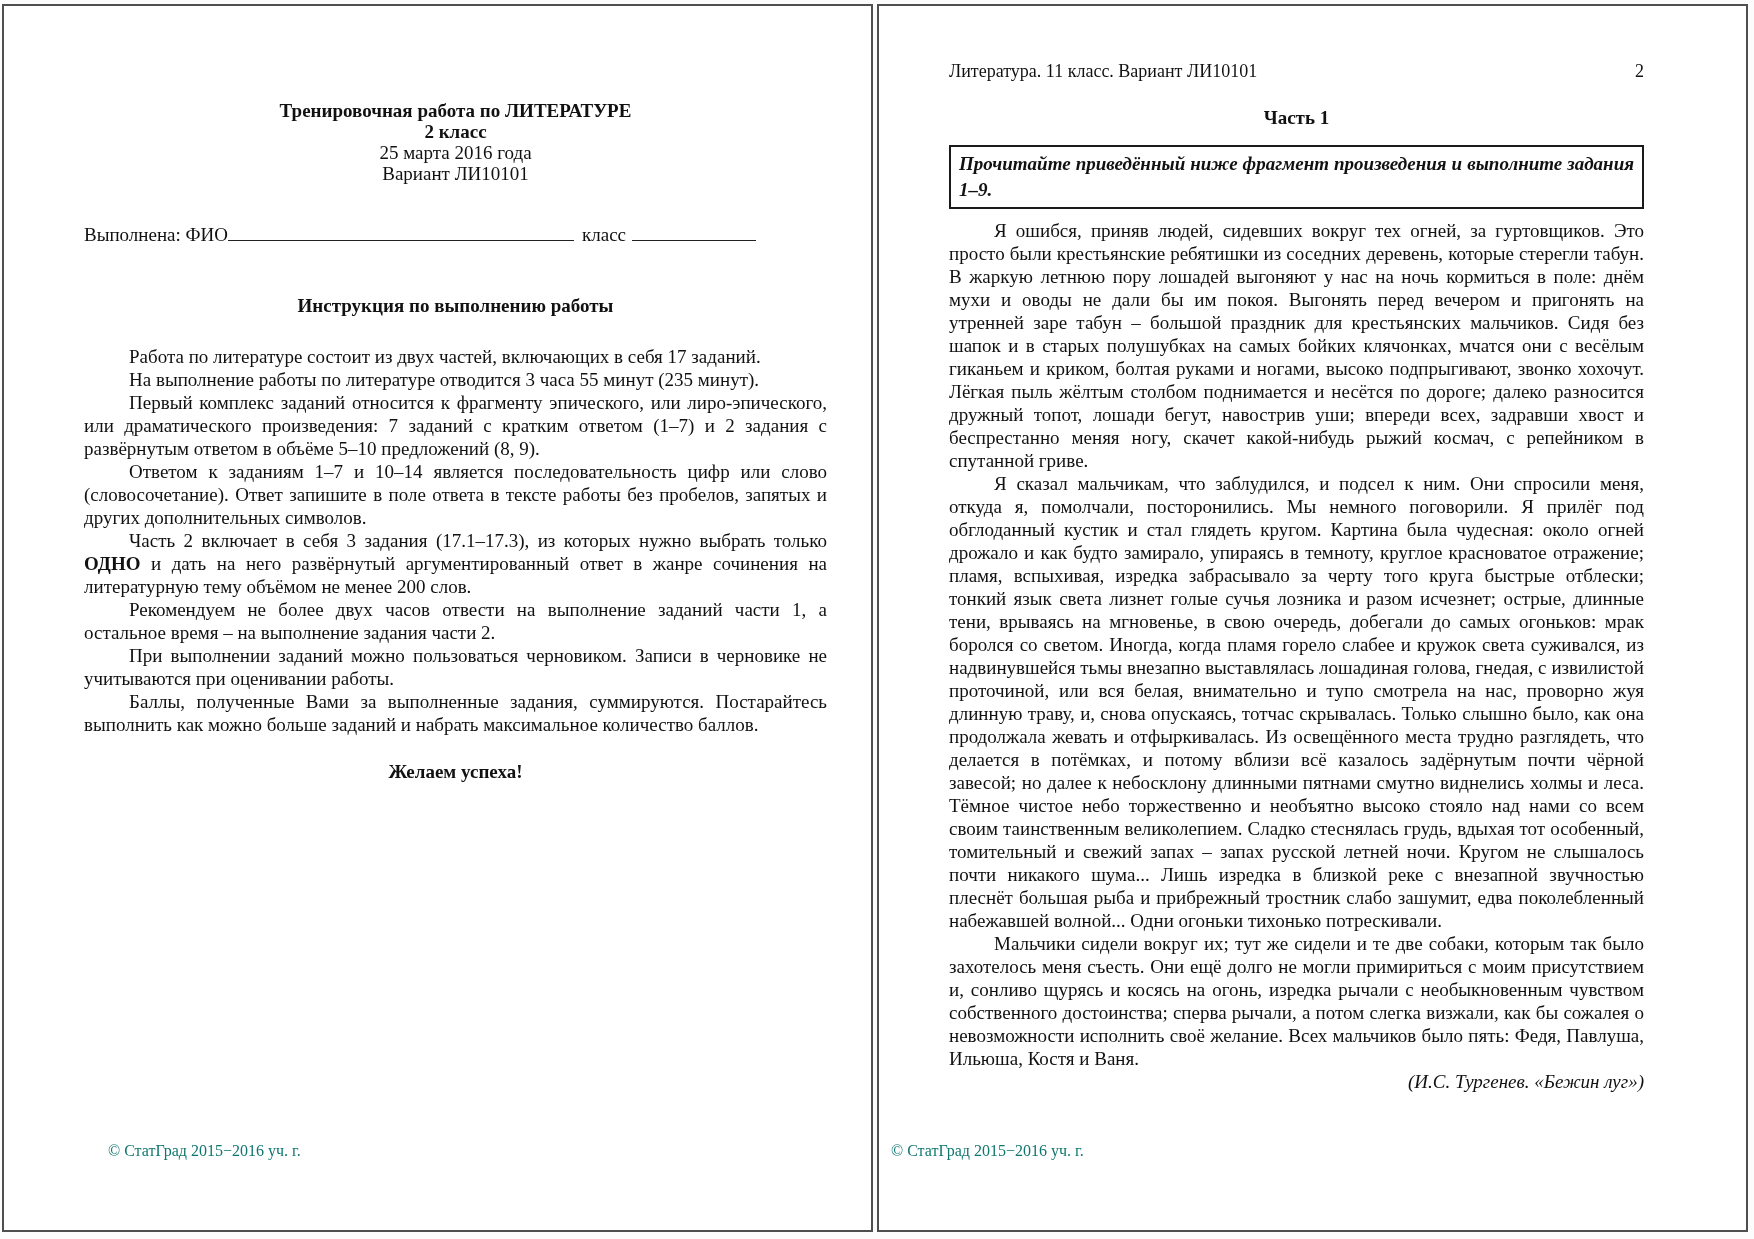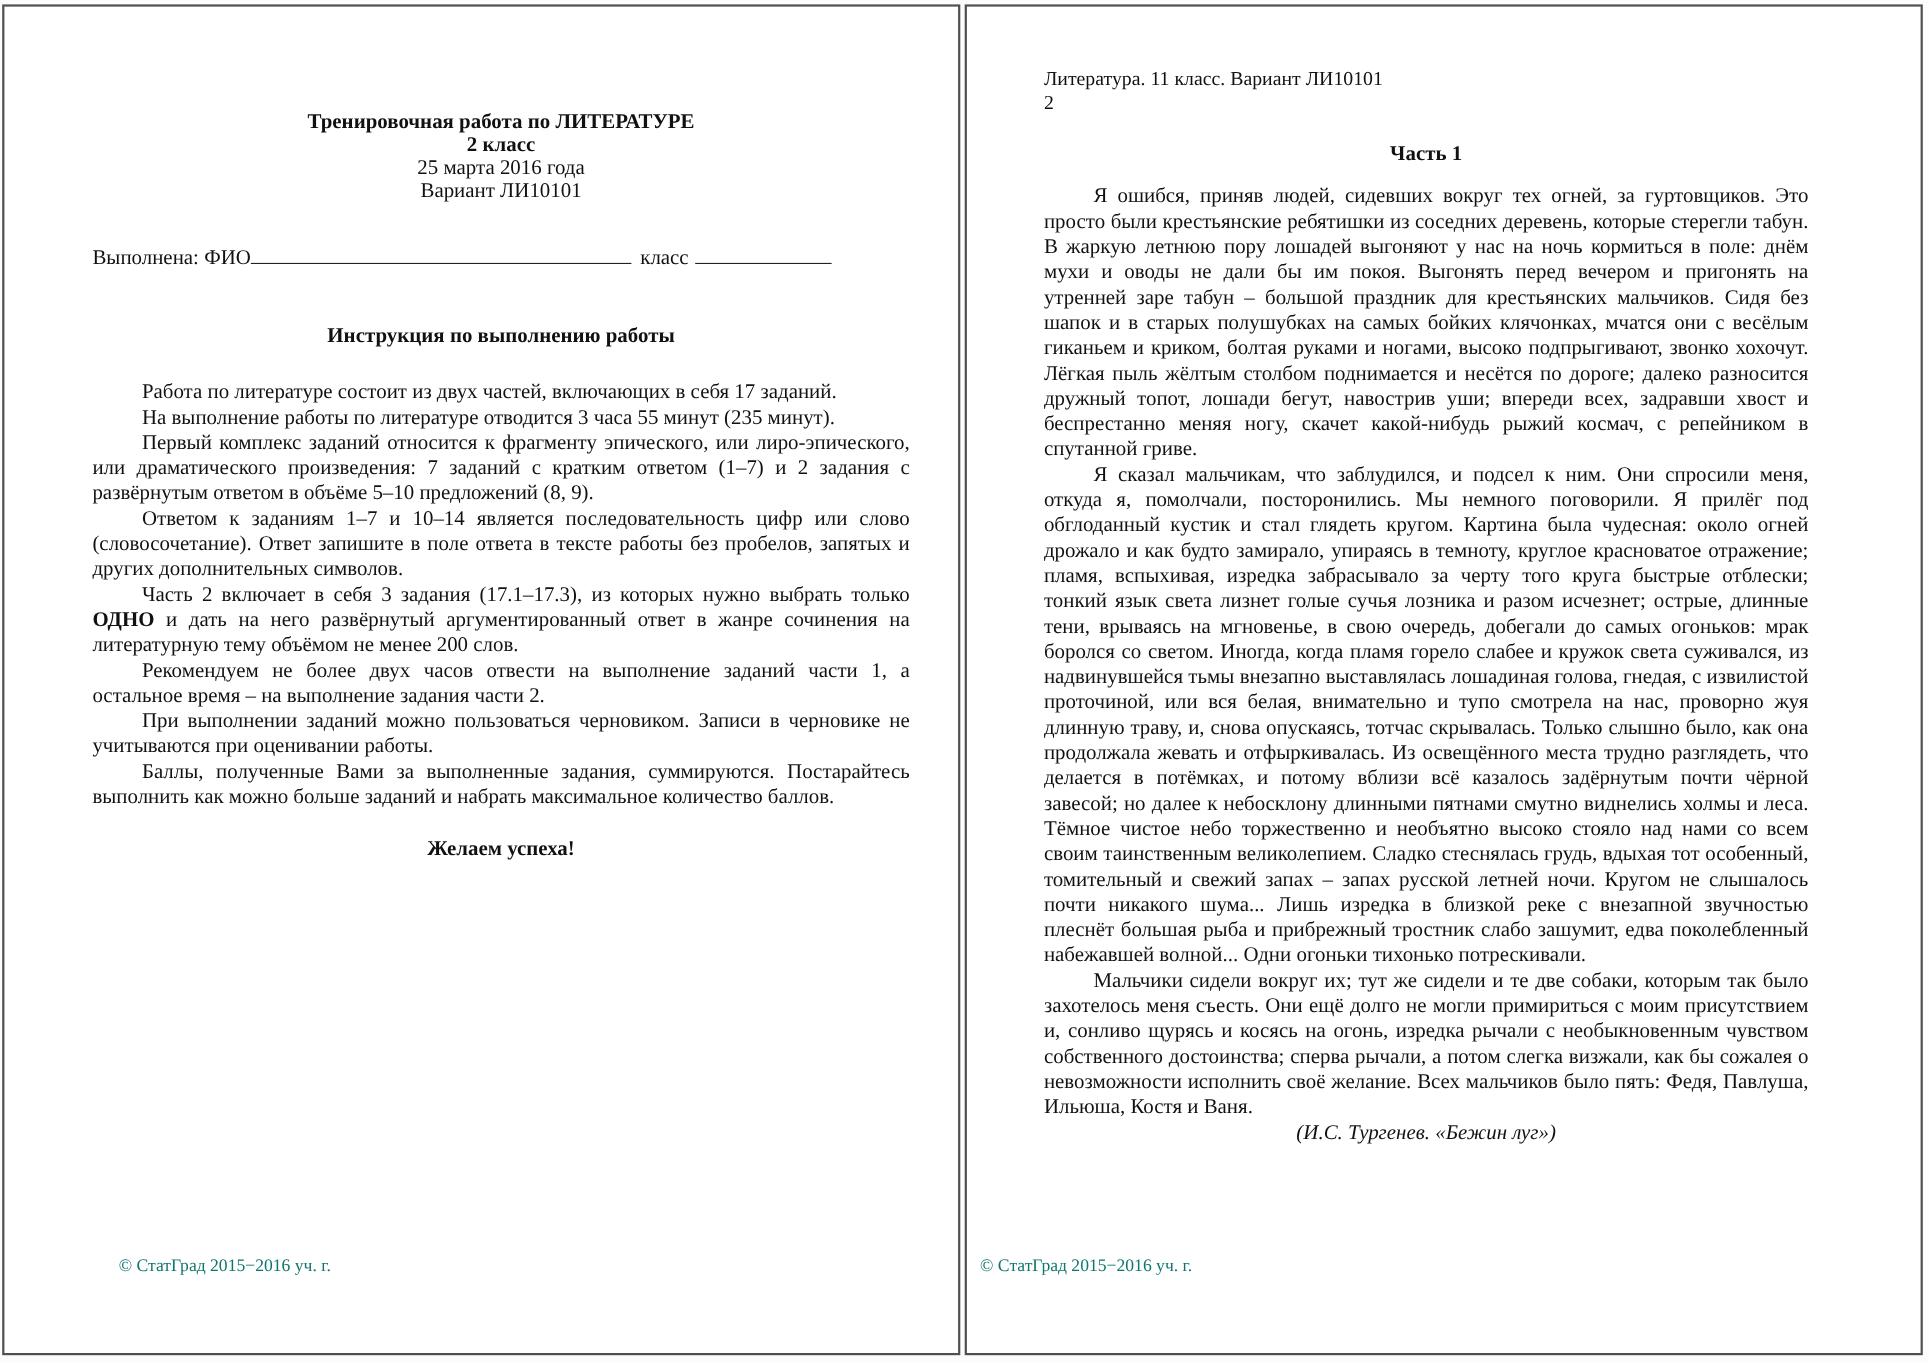--- a/index.html
+++ b/index.html
@@ -48,36 +48,36 @@
   .footer {
     position: absolute; top: 1136px;
     font-size: 16px; color: #0f766e; white-space: nowrap;
   }
   .page-1 .footer { left: 104px; }
   .page-2 .footer { left: 12px; }
 
   
   .page-header {
     display: flex; justify-content: space-between;
-    font-size: 18px; line-height: 22px; flex-direction: column;
+    font-size: 18px; line-height: 22px;
   }
   .part-heading {
     margin-top: 24px; text-align: center;
     font-size: 19px; font-weight: bold; line-height: 23px;
   }
   .task-box {
     margin-top: 4px;
     border: 2px solid #1a1a1a;
     padding: 4px 8px;
     font-size: 19px; font-weight: bold; font-style: italic;
     line-height: 26px; text-align: justify;
   }
   .page-2 .body-text { margin-top: 10px; }
   .attribution {
-    margin: 0; text-align: center; font-style: italic;
+    margin: 0; text-align: right; font-style: italic;
     font-size: 19px; line-height: 23px;
   }
 </style>
 </head>
 <body>
 
 <div class="spread">
 
   <div class="page page-1">
     <div class="title-block">
@@ -110,20 +110,21 @@
   </div>
 
   <div class="page page-2">
     <div class="page-header">
       <span>Литература. 11 класс. Вариант ЛИ10101</span>
       <span>2</span>
     </div>
 
     <h2 class="part-heading">Часть 1</h2>
 
+    <div class="task-box">Прочитайте приведённый ниже фрагмент произведения и выполните задания 1–9.</div>
 
     <div class="body-text">
         <p class="para"><span>Я ошибся, приняв людей, сидевших вокруг тех огней, за гуртовщиков. Это просто были крестьянские ребятишки из соседних деревень, которые стерегли табун. В жаркую летнюю пору лошадей выгоняют у нас на ночь кормиться в поле: днём мухи и оводы не дали бы им покоя. Выгонять перед вечером и пригонять на утренней заре табун – большой праздник для крестьянских мальчиков. Сидя без шапок и в старых полушубках на самых бойких клячонках, мчатся они с весёлым гиканьем и криком, болтая руками и ногами, высоко подпрыгивают, звонко хохочут. Лёгкая пыль жёлтым столбом поднимается и несётся по дороге; далеко разносится дружный топот, лошади бегут, навострив уши; впереди всех, задравши хвост и беспрестанно меняя ногу, скачет какой-нибудь рыжий космач, с репейником в спутанной гриве.</span></p>
         <p class="para"><span>Я сказал мальчикам, что заблудился, и подсел к ним. Они спросили меня, откуда я, помолчали, посторонились. Мы немного поговорили. Я прилёг под обглоданный кустик и стал глядеть кругом. Картина была чудесная: около огней дрожало и как будто замирало, упираясь в темноту, круглое красноватое отражение; пламя, вспыхивая, изредка забрасывало за черту того круга быстрые отблески; тонкий язык света лизнет голые сучья лозника и разом исчезнет; острые, длинные тени, врываясь на мгновенье, в свою очередь, добегали до самых огоньков: мрак боролся со светом. Иногда, когда пламя горело слабее и кружок света суживался, из надвинувшейся тьмы внезапно выставлялась лошадиная голова, гнедая, с извилистой проточиной, или вся белая, внимательно и тупо смотрела на нас, проворно жуя длинную траву, и, снова опускаясь, тотчас скрывалась. Только слышно было, как она продолжала жевать и отфыркивалась. Из освещённого места трудно разглядеть, что делается в потёмках, и потому вблизи всё казалось задёрнутым почти чёрной завесой; но далее к небосклону длинными пятнами смутно виднелись холмы и леса. Тёмное чистое небо торжественно и необъятно высоко стояло над нами со всем своим таинственным великолепием. Сладко стеснялась грудь, вдыхая тот особенный, томительный и свежий запах – запах русской летней ночи. Кругом не слышалось почти никакого шума... Лишь изредка в близкой реке с внезапной звучностью плеснёт большая рыба и прибрежный тростник слабо зашумит, едва поколебленный набежавшей волной... Одни огоньки тихонько потрескивали.</span></p>
         <p class="para"><span>Мальчики сидели вокруг их; тут же сидели и те две собаки, которым так было захотелось меня съесть. Они ещё долго не могли примириться с моим присутствием и, сонливо щурясь и косясь на огонь, изредка рычали с необыкновенным чувством собственного достоинства; сперва рычали, а потом слегка визжали, как бы сожалея о невозможности исполнить своё желание. Всех мальчиков было пять: Федя, Павлуша, Ильюша, Костя и Ваня.</span></p>
       </div>
 
     <p class="attribution">(И.С. Тургенев. «Бежин луг»)</p>
 
     <div class="footer">© СтатГрад 2015−2016 уч. г.</div>

